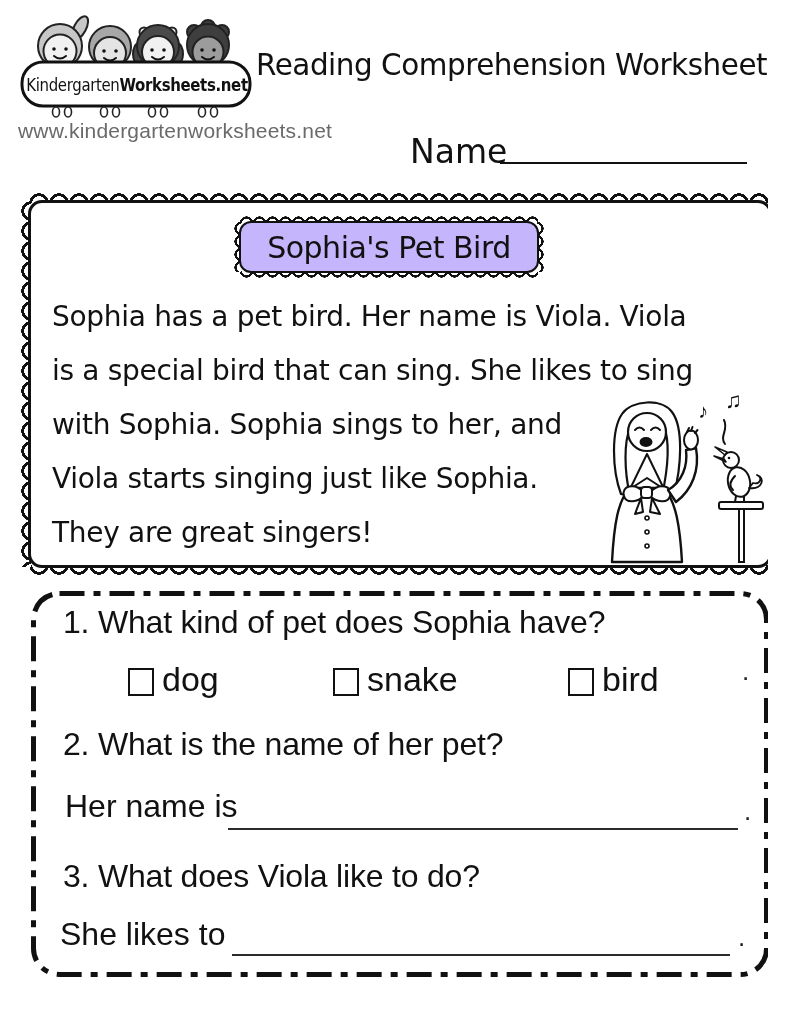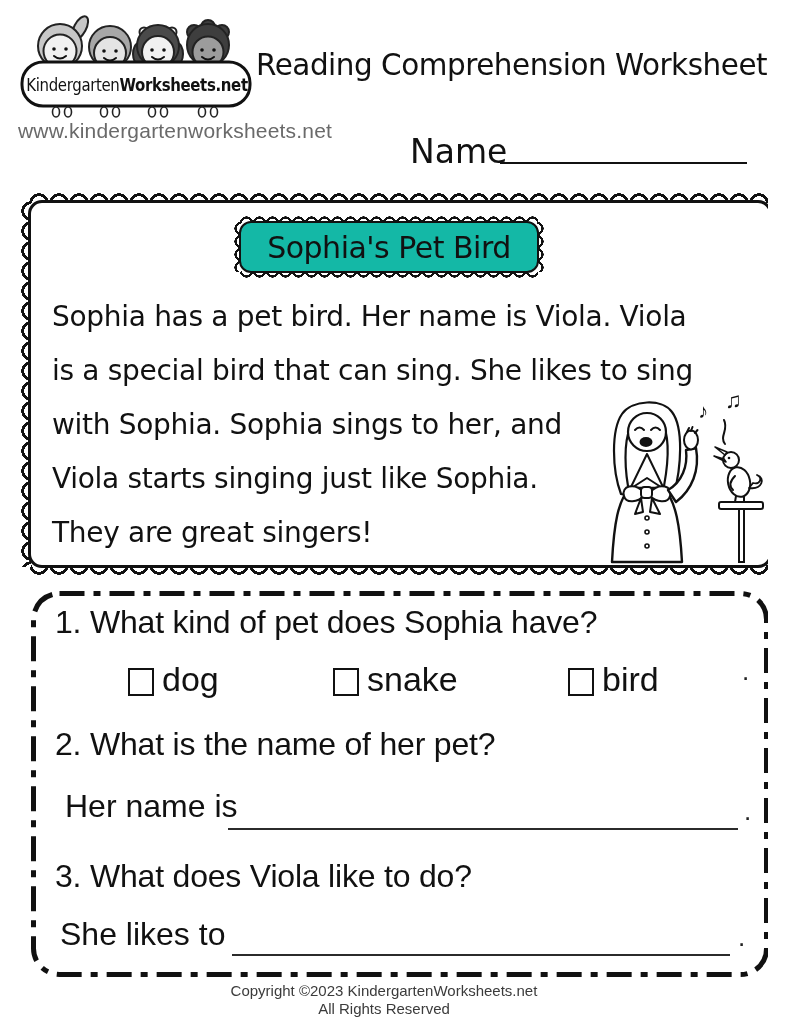--- a/index.html
+++ b/index.html
@@ -60,35 +60,35 @@
   .tsc.b { bottom:0; left:8px; right:8px; height:9px;
     background-image:radial-gradient(circle 7px at 6.5px 0px, #fff 4.4px, #111 4.5px, #111 6.5px, rgba(0,0,0,0) 6.7px);
     background-size:13px 9px; background-repeat:repeat-x; }
   .tsc.l { left:0; top:8px; bottom:8px; width:9px;
     background-image:radial-gradient(circle 7px at 9px 6.5px, #fff 4.4px, #111 4.5px, #111 6.5px, rgba(0,0,0,0) 6.7px);
     background-size:9px 13px; background-repeat:repeat-y; }
   .tsc.r { right:0; top:8px; bottom:8px; width:9px;
     background-image:radial-gradient(circle 7px at 0px 6.5px, #fff 4.4px, #111 4.5px, #111 6.5px, rgba(0,0,0,0) 6.7px);
     background-size:9px 13px; background-repeat:repeat-y; }
   .titlebox .tinner {
-    position:absolute; inset:7px; background:#14b8a6; border:2.5px solid #111; border-radius:12px;
+    position:absolute; inset:7px; background:#c4b5fd; border:2.5px solid #111; border-radius:12px;
     display:flex; align-items:center; justify-content:center;
     font-size:30px; letter-spacing:-0.5px; white-space:nowrap;
   }
 
   .story-text {
     position:absolute; left:34px; top:100px; width:700px;
     font-size:28px; line-height:54px; letter-spacing:-0.3px; white-space:nowrap;
   }
   .story-art { position:absolute; right:14px; bottom:10px; }
 
   
   .qbox { position:absolute; left:30px; top:590px; width:740px; height:388px; }
   .qborder { position:absolute; left:0; top:0; }
-  .qtext { position:absolute; font-size:32px; letter-spacing:-0.2px; white-space:nowrap; }
+  .qtext { position:absolute; font-size:32px; letter-spacing:-0.2px; white-space:nowrap;margin-left:8px; }
   .q1 { left:25px; top:14px; }
   .q2 { left:25px; top:136px; }
   .q3 { left:25px; top:268px; }
   .opt-box {
     position:absolute; top:78px; width:22px; height:24px;
     border:2.5px solid #111; background:#fff;
   }
   .opt-label { position:absolute; top:70px; font-size:34px; white-space:nowrap; }
   .ans-prompt { position:absolute; font-size:32px; white-space:nowrap; }
   .ap2 { left:23px; top:198px;margin-left:12px; }
@@ -255,18 +255,14 @@
     <div class="ans-prompt ap2">Her name is</div>
     <div class="blank bl2"></div>
     <span class="tiny-dot td2">.</span>
 
     <div class="qtext q3">3. What does Viola like to do?</div>
     <div class="ans-prompt ap3">She likes to</div>
     <div class="blank bl3"></div>
     <span class="tiny-dot td3">.</span>
   </div>
 
-  <div class="footer">
-    <div>Copyright ©2023 KindergartenWorksheets.net</div>
-    <div>All Rights Reserved</div>
-  </div>
 
 </div>
 
 </body></html>

